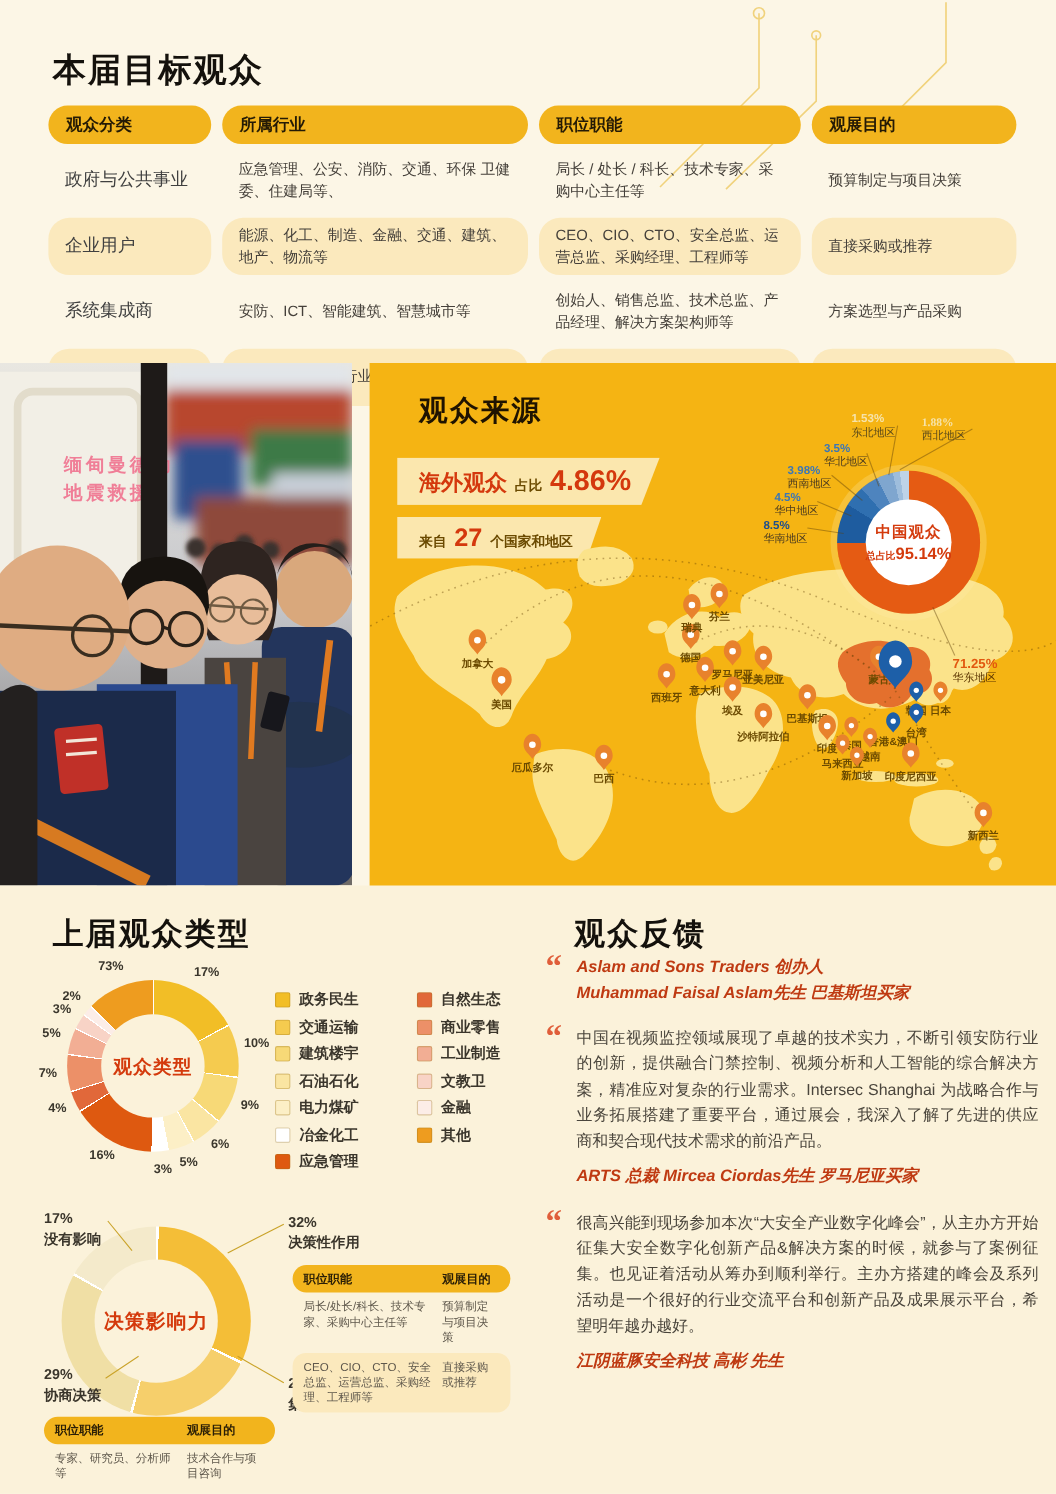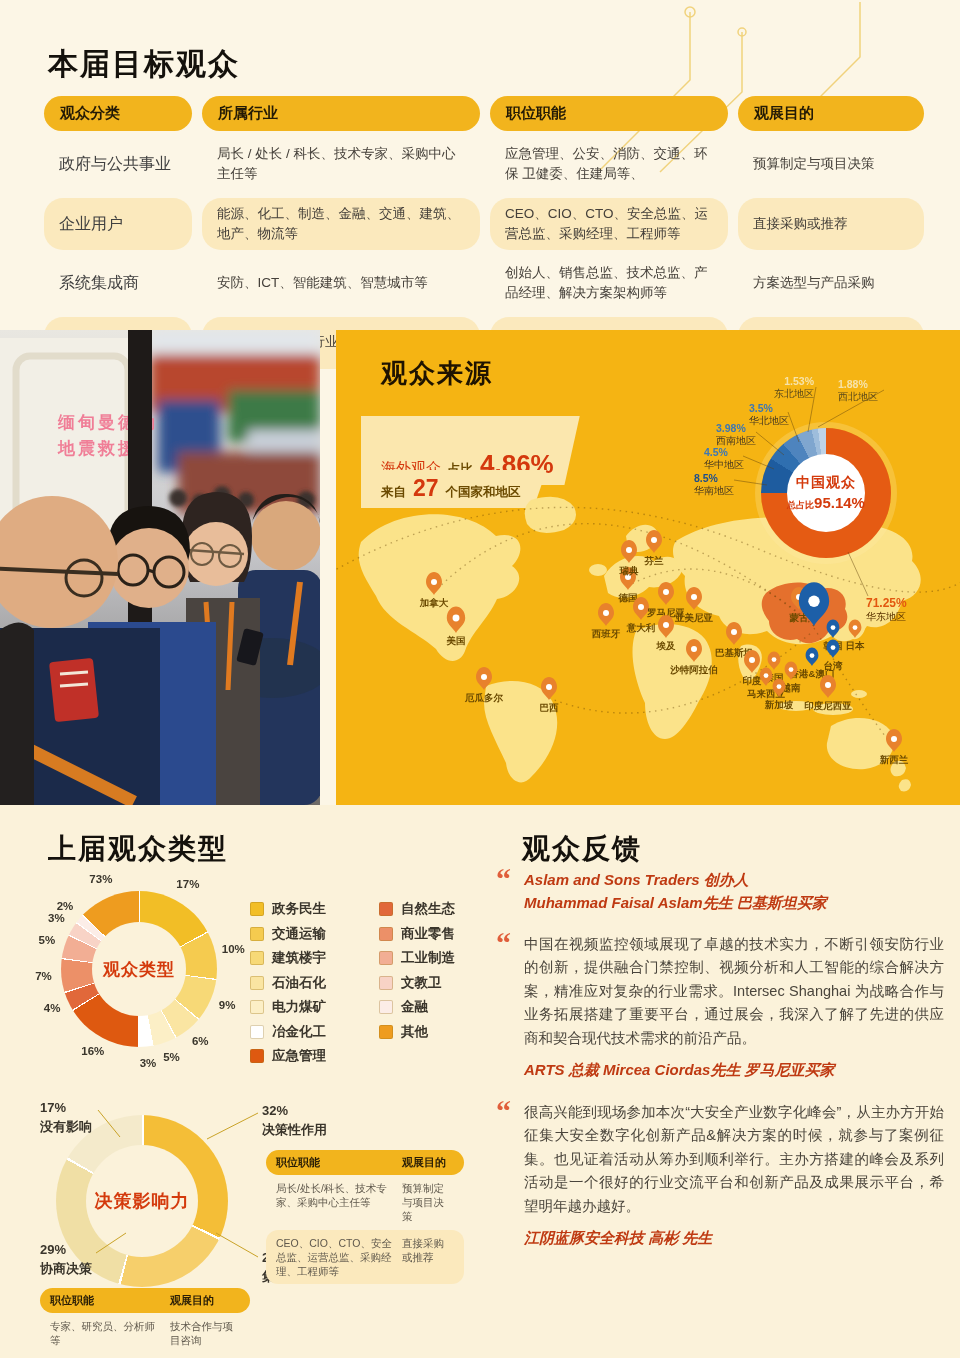--- a/index.html
+++ b/index.html
@@ -38,23 +38,23 @@
   #srcPanel{position:absolute;left:336px;top:0;width:640px;height:542px;background:#F5B413;overflow:hidden;}
   #srcTitle{position:absolute;left:45px;top:26px;font-size:26px;font-weight:900;color:#1F1300;letter-spacing:2px;}
   .banner{
     position:absolute;left:25px;background:#FBE7AE;
     clip-path:polygon(0 0,100% 0,93% 100%,0 100%);
     display:flex;align-items:baseline;gap:7px;padding:7px 26px 7px 20px;
   }
   #banner1{top:86px;}
   #banner2{top:140px;}
   .red{color:#D4380D;}
-  .b-strong{font-size:15px;font-weight:400;text-align:center;}
+  .b-strong{font-size:20px;font-weight:700;text-align:center;}
   .b-label{font-size:12.5px;color:#6B4A00;font-weight:bold;}
-  .b-big{font-size:26px;font-weight:900;line-height:1;margin-top:28px;}
+  .b-big{font-size:26px;font-weight:900;line-height:1;}
   .b-mid{font-size:23px;font-weight:900;line-height:1;}
 
   #mapSvg{position:absolute;left:0;top:150px;width:640px;height:325px;}
   #chinaDonut{
     position:absolute;left:425px;top:98px;width:130px;height:130px;border-radius:50%;
     box-shadow:0 0 0 6px rgba(255,235,170,0.25);
   }
   #chinaDonut .hole{
     position:absolute;inset:26px;background:#FFFFFF;border-radius:50%;
     display:flex;flex-direction:column;align-items:center;justify-content:center;gap:2px;
@@ -173,22 +173,22 @@
 
 <section class="sec" id="sec1">
   <h1 class="big-title">本届目标观众</h1>
   <div class="ta-grid">
     <div class="th">观众分类</div>
     <div class="th">所属行业</div>
     <div class="th">职位职能</div>
     <div class="th">观展目的</div>
 
     <div class="td cat">政府与公共事业</div>
+    <div class="td">应急管理、公安、消防、交通、环保 卫健委、住建局等、</div>
     <div class="td">局长 / 处长 / 科长、技术专家、采购中心主任等</div>
-    <div class="td">应急管理、公安、消防、交通、环保 卫健委、住建局等、</div>
     <div class="td">预算制定与项目决策</div>
 
     <div class="td cat hl">企业用户</div>
     <div class="td hl">能源、化工、制造、金融、交通、建筑、地产、物流等</div>
     <div class="td hl">CEO、CIO、CTO、安全总监、运营总监、采购经理、工程师等</div>
     <div class="td hl">直接采购或推荐</div>
 
     <div class="td cat">系统集成商</div>
     <div class="td">安防、ICT、智能建筑、智慧城市等</div>
     <div class="td">创始人、销售总监、技术总监、产品经理、解决方案架构师等</div>
@@ -475,22 +475,22 @@
         <line x1="548" y1="60" x2="482" y2="97"></line>
         <line x1="532" y1="266" x2="512" y2="222"></line>
       </g>
     </svg>
     <div id="regionLabels" style="position: absolute; inset: 0px; z-index: 6; pointer-events: none;">
         <div class="regLbl" id="eastLbl" style="left: 530px; top: 266px;"><span class="p" style="color: rgb(226, 87, 15);">71.25%</span><span style="color: rgb(92, 53, 0);">华东地区</span></div>
         <div class="regLbl" style="left: 358px; top: 142px;"><span class="p" style="color: rgb(30, 79, 140);">8.5%</span><span style="color: rgb(74, 58, 32);">华南地区</span></div>
         <div class="regLbl" style="left: 368px; top: 116px;"><span class="p" style="color: rgb(60, 119, 181);">4.5%</span><span style="color: rgb(74, 58, 32);">华中地区</span></div>
         <div class="regLbl" style="left: 380px; top: 92px;"><span class="p" style="color: rgb(60, 119, 181);">3.98%</span><span style="color: rgb(74, 58, 32);">西南地区</span></div>
         <div class="regLbl" style="left: 413px; top: 72px;"><span class="p" style="color: rgb(60, 119, 181);">3.5%</span><span style="color: rgb(74, 58, 32);">华北地区</span></div>
-        <div class="regLbl" style="left: 438px; top: 45px;"><span class="p" style="color: rgb(246, 227, 170); text-align: right;">1.53%</span><span style="color: rgb(92, 74, 26);">东北地区</span></div>
-        <div class="regLbl" style="left: 502px; top: 48px;"><span class="p" style="color: rgb(246, 227, 170);">1.88%</span><span style="color: rgb(92, 74, 26);">西北地区</span></div>
+        <div class="regLbl" style="left: 438px; top: 45px;"><span class="p" style="color: rgb(246, 227, 170);">1.53%</span><span style="color: rgb(92, 74, 26);">东北地区</span></div>
+        <div class="regLbl" style="left: 502px; top: 48px;"><span class="p" style="color: rgb(246, 227, 170); font-family: Liberation Serif, serif;">1.88%</span><span style="color: rgb(92, 74, 26);">西北地区</span></div>
       </div>
   </div>
 </section>
 
 <section class="sec" id="sec3">
   <h2 class="big-title" id="ltTitle">上届观众类型</h2>
 
   <div class="donut" id="typeDonut" style="background: conic-gradient(rgb(255, 255, 255) 0deg, rgb(255, 255, 255) 1deg, rgb(242, 190, 38) 1deg, rgb(242, 190, 38) 61.2deg, rgb(255, 255, 255) 61.2deg, rgb(255, 255, 255) 62.2deg, rgb(245, 203, 79) 62.2deg, rgb(245, 203, 79) 97.2deg, rgb(255, 255, 255) 97.2deg, rgb(255, 255, 255) 98.2deg, rgb(247, 217, 119) 98.2deg, rgb(247, 217, 119) 129.6deg, rgb(255, 255, 255) 129.6deg, rgb(255, 255, 255) 130.6deg, rgb(250, 229, 162) 130.6deg, rgb(250, 229, 162) 151.2deg, rgb(255, 255, 255) 151.2deg, rgb(255, 255, 255) 152.2deg, rgb(252, 239, 198) 152.2deg, rgb(252, 239, 198) 169.2deg, rgb(255, 255, 255) 169.2deg, rgb(255, 255, 255) 170.2deg, rgb(255, 255, 255) 170.2deg, rgb(255, 255, 255) 180deg, rgb(255, 255, 255) 180deg, rgb(255, 255, 255) 181deg, rgb(222, 89, 16) 181deg, rgb(222, 89, 16) 237.6deg, rgb(255, 255, 255) 237.6deg, rgb(255, 255, 255) 238.6deg, rgb(225, 104, 58) 238.6deg, rgb(225, 104, 58) 252deg, rgb(255, 255, 255) 252deg, rgb(255, 255, 255) 253deg, rgb(236, 144, 104) 253deg, rgb(236, 144, 104) 277.2deg, rgb(255, 255, 255) 277.2deg, rgb(255, 255, 255) 278.2deg, rgb(242, 174, 148) 278.2deg, rgb(242, 174, 148) 295.2deg, rgb(255, 255, 255) 295.2deg, rgb(255, 255, 255) 296.2deg, rgb(248, 211, 198) 296.2deg, rgb(248, 211, 198) 306deg, rgb(255, 255, 255) 306deg, rgb(255, 255, 255) 307deg, rgb(252, 237, 231) 307deg, rgb(252, 237, 231) 313.2deg, rgb(255, 255, 255) 313.2deg, rgb(255, 255, 255) 314.2deg, rgb(238, 156, 31) 314.2deg, rgb(238, 156, 31) 360deg);">
     <div class="hole">
       <span class="donut-center">观众类型</span>

